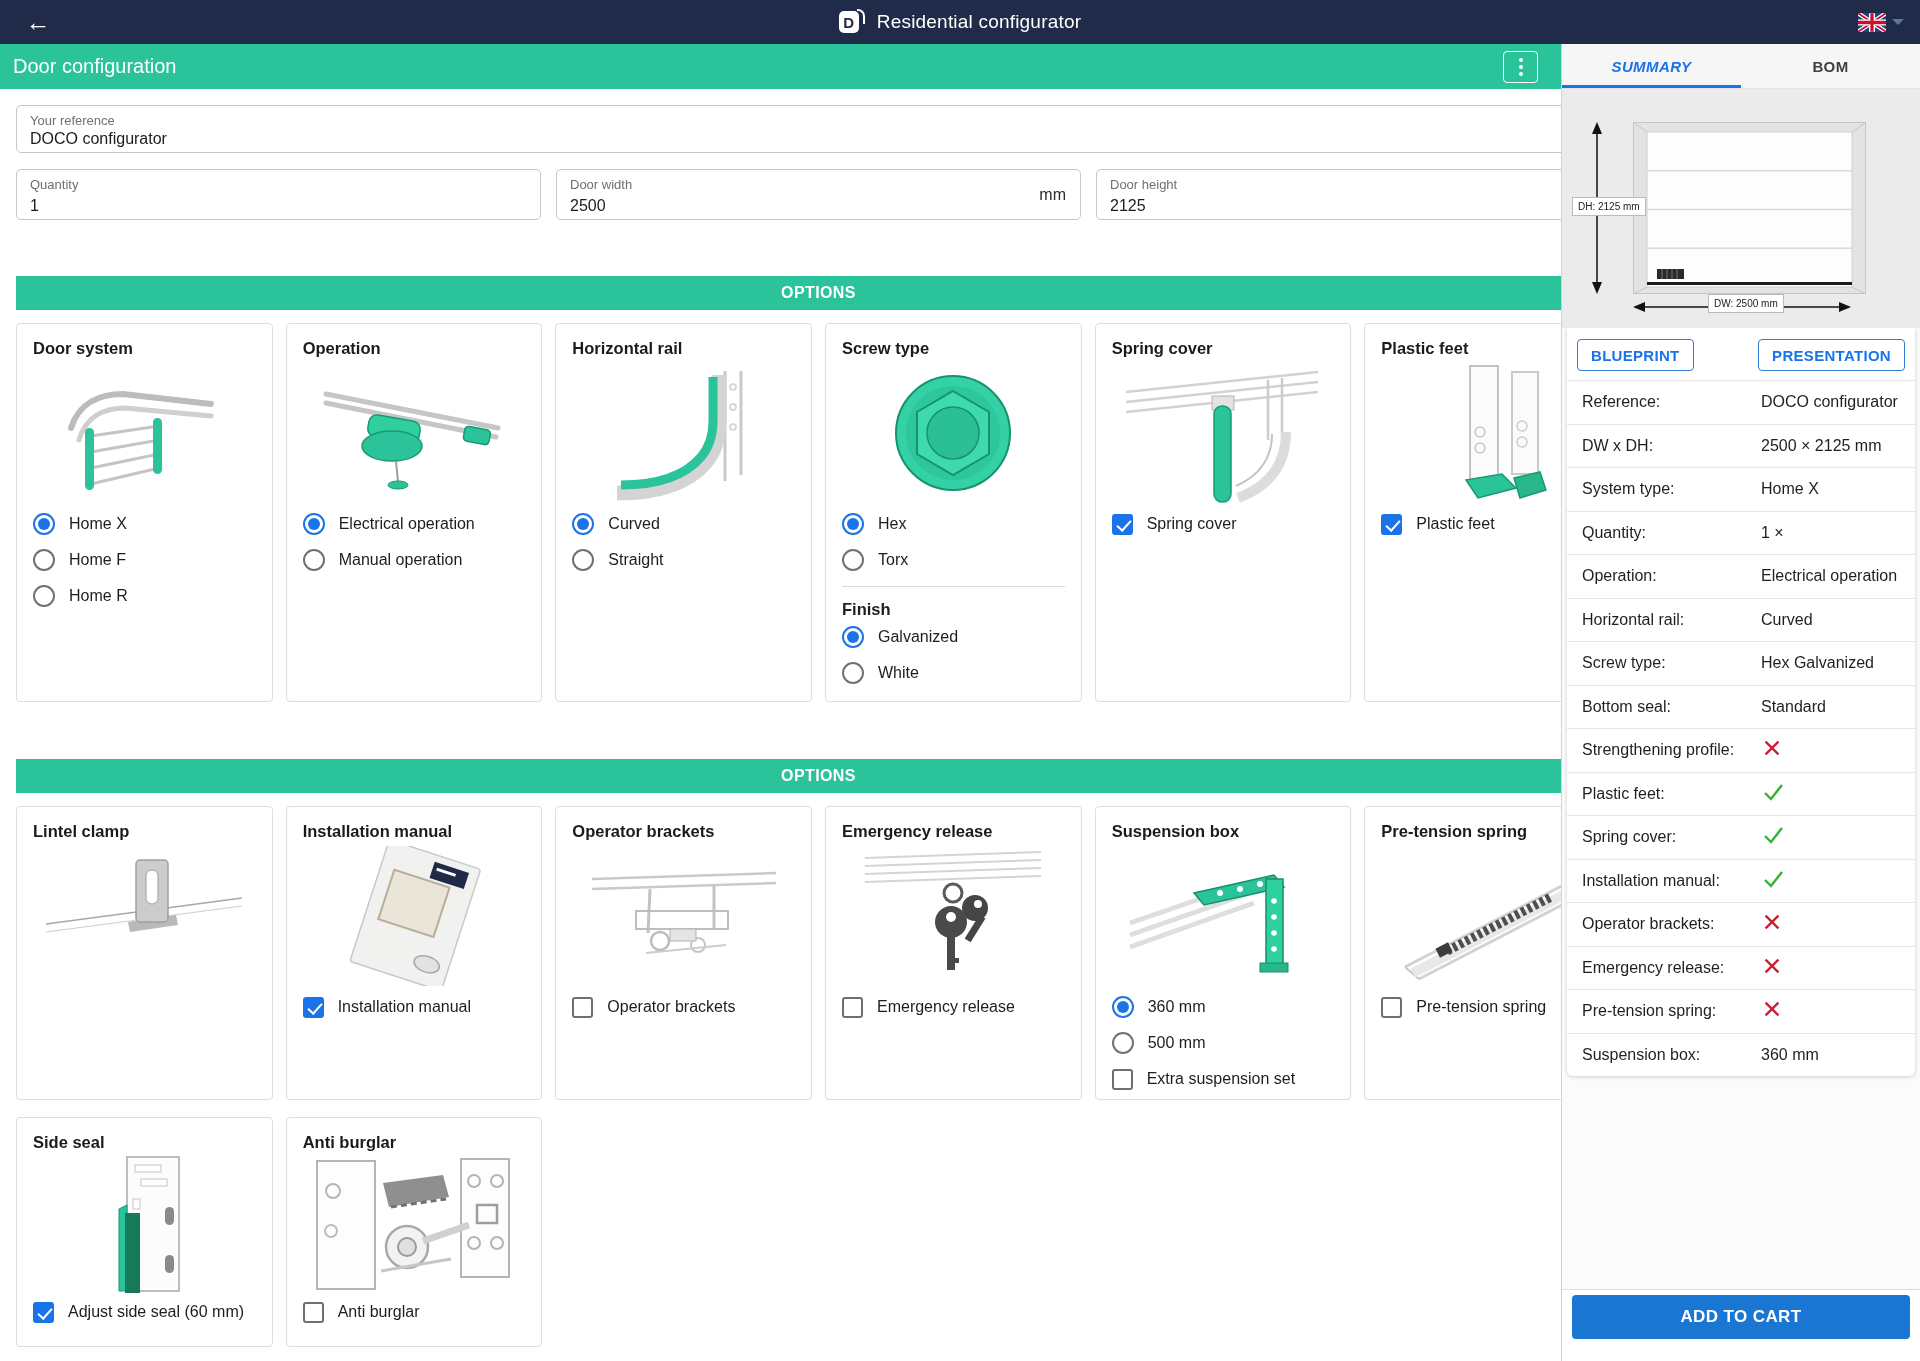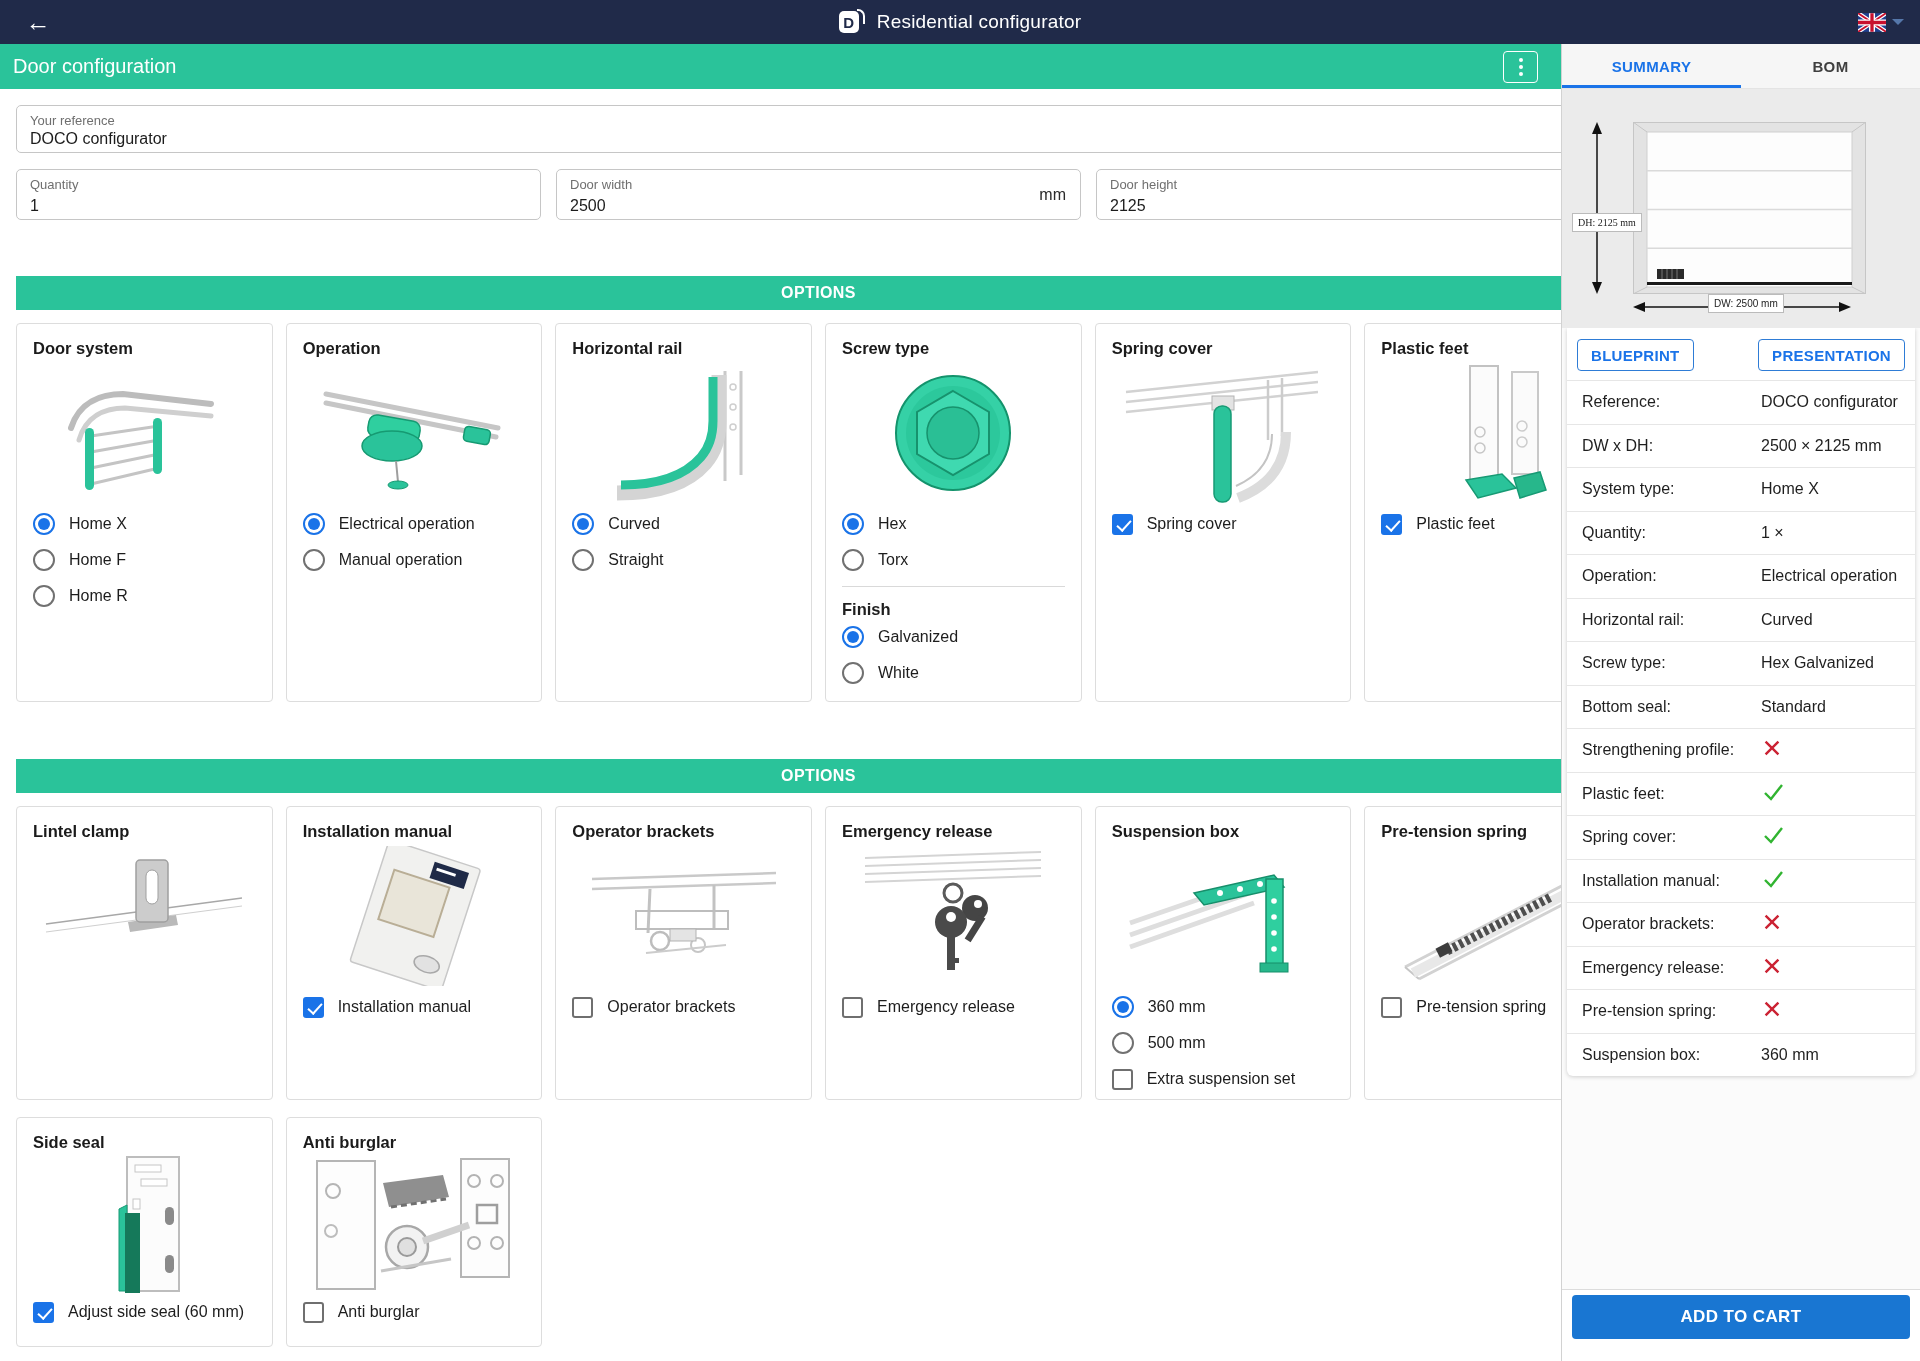--- a/index.html
+++ b/index.html
@@ -90,29 +90,29 @@
     height:54px; margin-top:8px; background:#fff; }
   .qty-box .flabel { position:absolute; left:12px; top:8px; font-size:13px; color:#6f6f6f; }
   .qty-box input { position:absolute; left:12px; right:10px; bottom:6px; border:none;
     outline:none; font-size:16px; color:#1c1c1c; background:transparent;
     font-family:"Liberation Sans", sans-serif; }
 
   
   .tabs { height:45px; display:flex; background:#f6f6f6; border-bottom:1px solid #e4e4e4; }
   .tab { flex:1; display:flex; align-items:center; justify-content:center;
     font-size:15px; font-weight:bold; letter-spacing:.4px; color:#3f3f3f; cursor:pointer; }
-  .tab.on { color:#1a73e8; box-shadow:inset 0 -3px 0 #1a73e8; }
+  .tab.on { color:#1a73e8; box-shadow:inset 0 -3px 0 #1a73e8;font-style:italic; }
 
   .preview { height:239px; background:#ebebeb; position:relative; }
   .door-wrap { position:absolute; left:71px; top:33px; }
   .varrow { position:absolute; left:29px; top:33px; }
   .harrow { position:absolute; left:71px; top:212px; }
   .dim-label { position:absolute; background:#fff; border:1px solid #bbb;
     font-size:10px; color:#222; padding:3px 5px; white-space:nowrap; }
-  .dh-label { left:10px; top:124px;font-family:Liberation Serif, serif; }
+  .dh-label { left:10px; top:108px; }
   .dw-label { left:146px; top:205px; }
 
   .sum-card { background:#fff; margin:0 5px; border-radius:0 0 6px 6px;
     box-shadow:0 1px 4px rgba(0,0,0,.18); padding-top:11px; }
   .btnrow { display:flex; justify-content:space-between; padding:0 10px; }
   .obtn { height:32px; padding:0 13px; background:#fff; border:1px solid #2e7cd6;
     border-radius:4px; color:#1a73e8; font-size:15px; font-weight:bold;
     letter-spacing:.3px; cursor:pointer; font-family:"Liberation Sans", sans-serif; }
   .srows { margin-top:9px; }
   .srow { height:43.5px; border-top:1px solid #e6e6e6; position:relative; }

